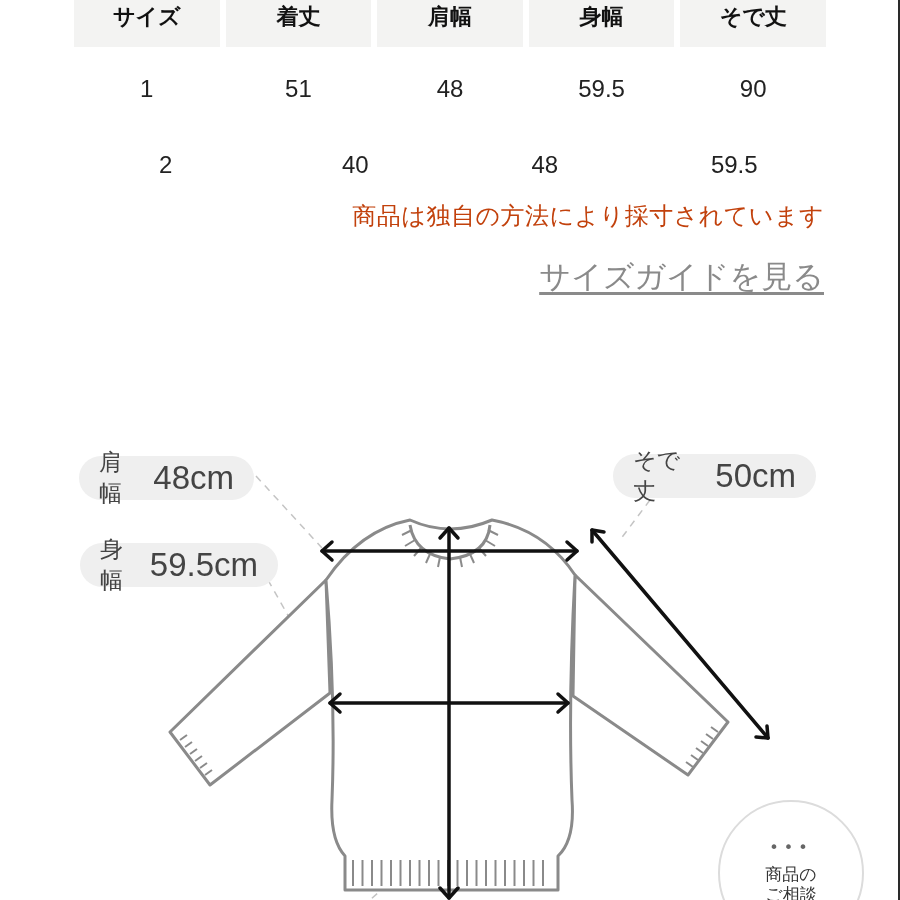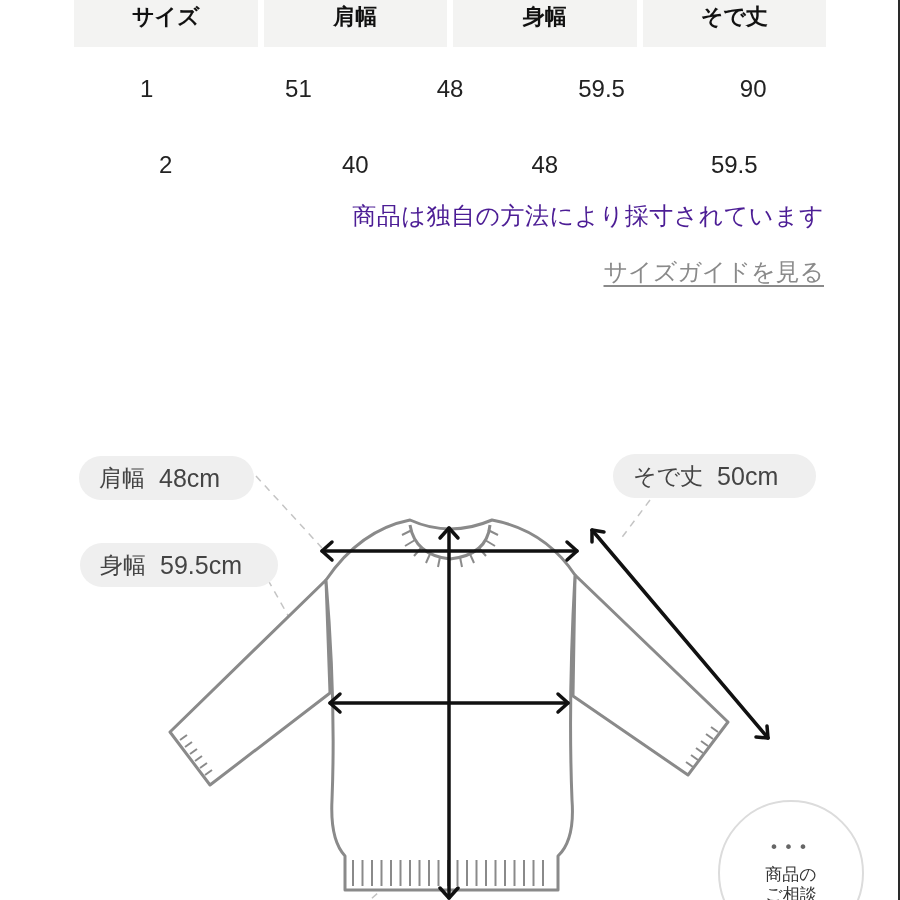--- a/index.html
+++ b/index.html
@@ -4,42 +4,43 @@
   <style>
     html, body { margin:0; padding:0; background:#ffffff; }
     body { width:900px; height:900px; position:relative; overflow:hidden; font-family:"DejaVu Sans", "Liberation Sans", sans-serif; color:#222; }
     .right-edge { position:absolute; right:0; top:0; width:2px; height:900px; background:#2a2a2a; }
     .size-table { position:absolute; left:74px; top:0; width:752px; }
     .hdr-row { display:flex; gap:6px; height:47px; }
     .hdr-cell { flex:1; background:#f3f3f2; display:flex; align-items:center; justify-content:center; font-weight:bold; font-size:22px; color:#111; padding-bottom:14px; box-sizing:border-box; }
     .data-row { display:flex; gap:6px; height:76px; }
     .data-cell { flex:1; display:flex; align-items:center; justify-content:center; font-family:"Liberation Sans", sans-serif; font-size:24px; color:#222; }
     .row-1 { margin-top:0; }
-    .note { position:absolute; right:76px; top:200px; font-size:24px; color:#4c1d95; letter-spacing:0.5px; }
-    .guide-link { position:absolute; right:76px; top:256px; font-size:24px; color:#8a8a8a; text-decoration:underline; text-underline-offset:5px; text-decoration-color:#8a8a8a; cursor:pointer; }
+    .note { position:absolute; right:76px; top:200px; font-size:24px; color:#c2410c; letter-spacing:0.5px; }
+    .guide-link { position:absolute; right:76px; top:256px; font-size:31px; color:#8a8a8a; text-decoration:underline; text-underline-offset:5px; text-decoration-color:#8a8a8a; cursor:pointer; }
     .diagram { position:absolute; left:0; top:440px; width:900px; height:460px; }
     .pill { position:absolute; background:#efefef; border-radius:22px; height:44px; display:flex; align-items:center; padding:0 20px; font-size:23px; color:#444; box-sizing:border-box; }
     .pill .lbl { margin-right:14px; }
-    .pill .val { font-family:"Liberation Sans", sans-serif; font-size:25px; }
+    .pill .val { font-family:"Liberation Sans", sans-serif; font-size:33px; }
     .pill-shoulder { left:79px; top:16px; width:175px; }
     .pill-body { left:80px; top:103px; width:198px; }
     .pill-sleeve { left:613px; top:14px; width:203px; }
     .consult { position:absolute; left:718px; top:800px; width:146px; height:146px; border-radius:50%; border:2px solid #dcdcdc; background:#fff; box-sizing:border-box; cursor:pointer; }
     .consult .dots { position:absolute; left:0; right:0; top:36px; text-align:center; font-size:16px; color:#666; letter-spacing:5px; }
     .consult .txt { position:absolute; left:0; right:0; top:62px; text-align:center; font-size:17px; color:#333; line-height:20px; }
     svg { position:absolute; left:0; top:0; }
   </style>
 </head>
 <body>
 
 <div class="right-edge"></div>
 
 <div class="size-table">
   <div class="hdr-row">
     <div class="hdr-cell">サイズ</div>
+    <div class="hdr-cell">着丈</div>
     <div class="hdr-cell">肩幅</div>
     <div class="hdr-cell">身幅</div>
     <div class="hdr-cell">そで丈</div>
   </div>
   <div class="data-row row-1" style="margin-top:4px;">
     <div class="data-cell">1</div>
     <div class="data-cell">51</div>
     <div class="data-cell">48</div>
     <div class="data-cell">59.5</div>
     <div class="data-cell">90</div>

